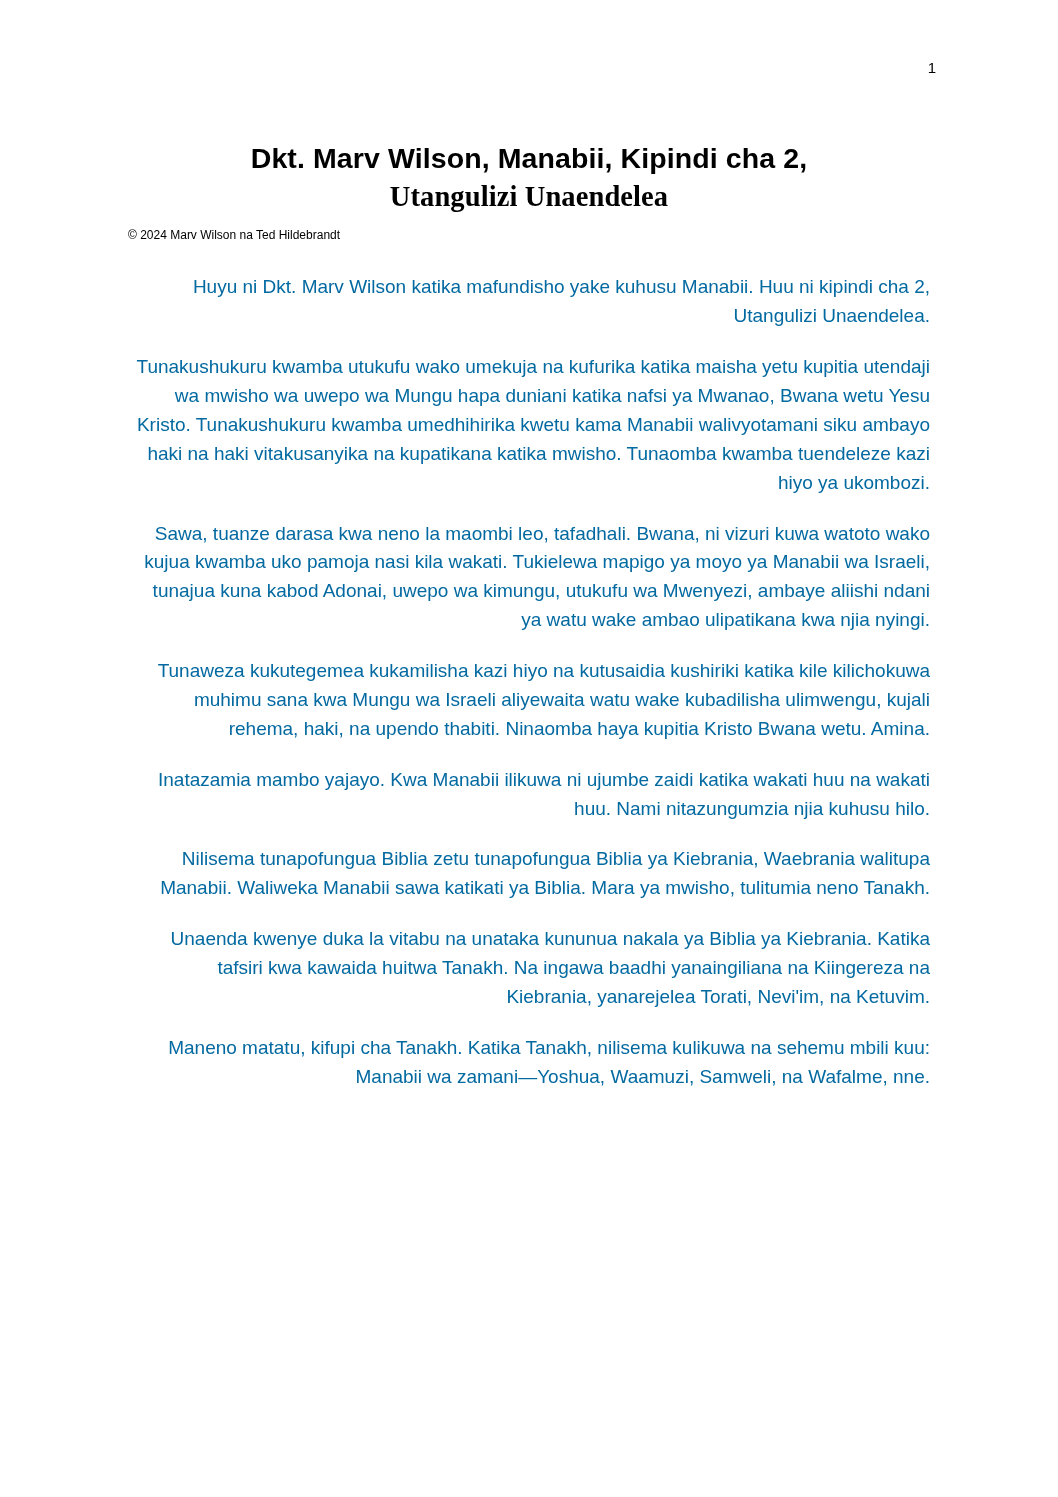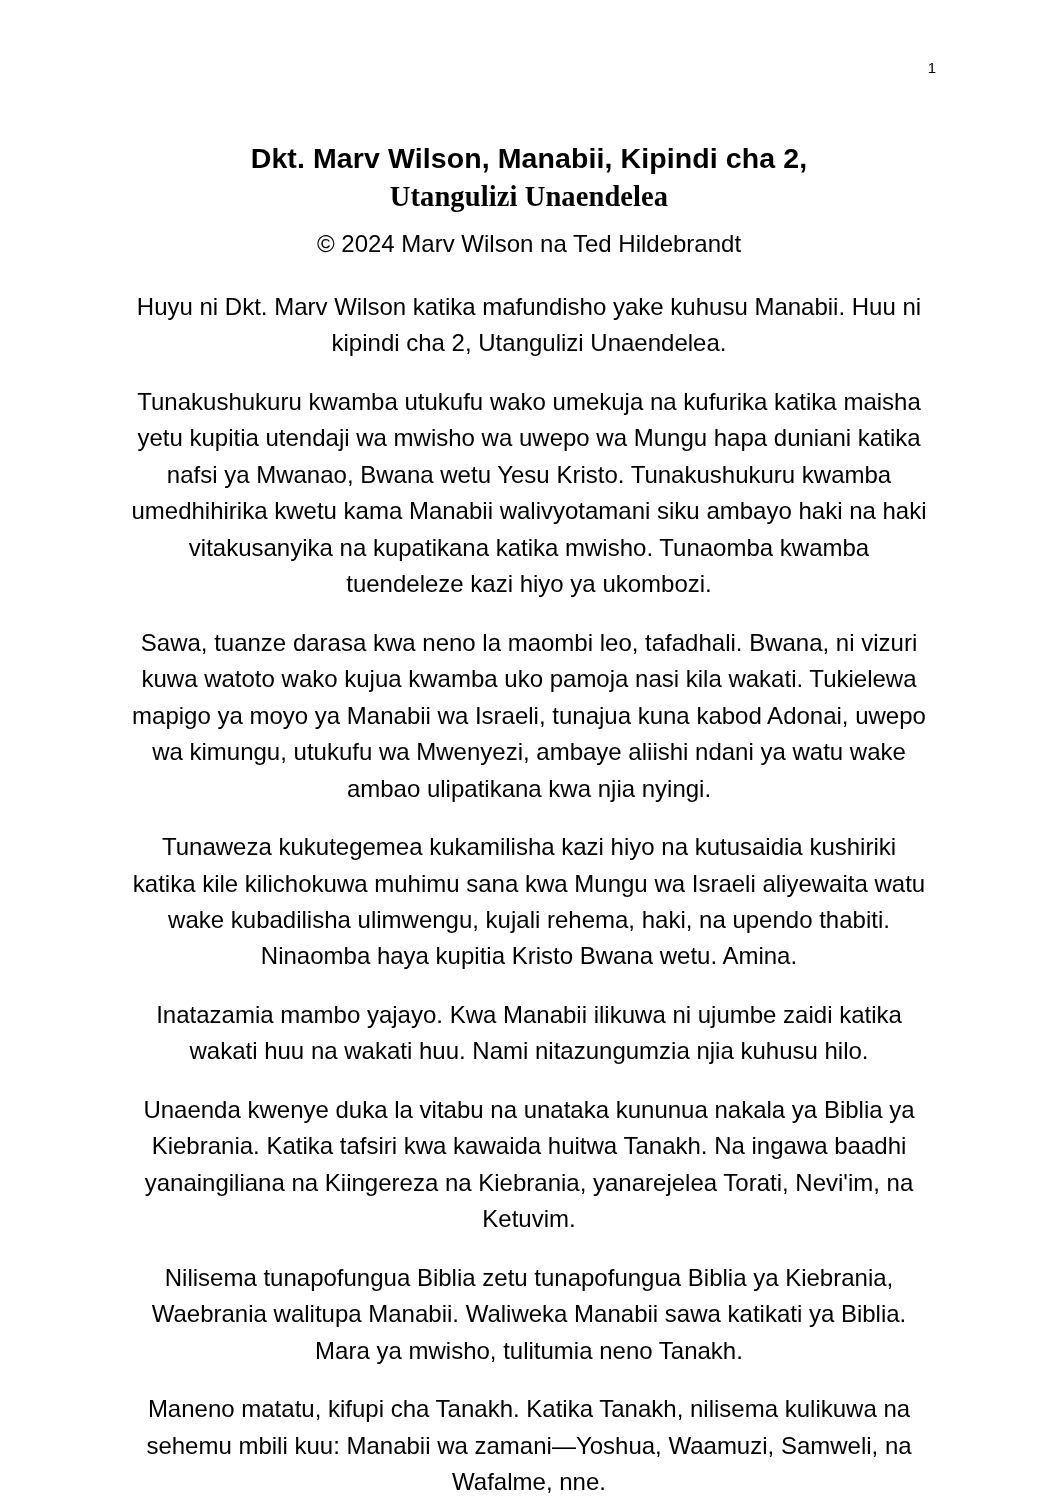--- a/index.html
+++ b/index.html
@@ -40,35 +40,35 @@
     font-weight: bold;
     line-height: 1.33;
     letter-spacing: 0.1px;
     margin: 0;
   }
   .doc-title .line2 {
     display: block;
     font-family: Liberation Serif, serif;
   }
   .doc-subtitle {
-    text-align: center;
-    font-size: 24px;
+    text-align: left;
+    font-size: 12px;
     font-weight: normal;
     margin: 12px 0 0 0;
     line-height: 1.3;
   }
   .body-text {
     margin-top: 30px;
   }
   .para {
-    font-size: 24px;
+    font-size: 19px;
     line-height: 1.52;
     margin: 0 0 22px 0;
-    text-align: center;
-    color: #000000;
+    text-align: right;
+    color: #0369a1;
   }
   .para:last-child {
     margin-bottom: 6px;
   }
 </style>
 </head>
 <body>
 
 <div class="page">
 
@@ -82,20 +82,20 @@
     </h1>
 
     <div class="doc-subtitle">© 2024 Marv Wilson na Ted Hildebrandt</div>
 
     <div class="body-text">
       <p class="para">Huyu ni Dkt. Marv Wilson katika mafundisho yake kuhusu Manabii. Huu ni kipindi cha 2, Utangulizi Unaendelea.</p>
       <p class="para">Tunakushukuru kwamba utukufu wako umekuja na kufurika katika maisha yetu kupitia utendaji wa mwisho wa uwepo wa Mungu hapa duniani katika nafsi ya Mwanao, Bwana wetu Yesu Kristo. Tunakushukuru kwamba umedhihirika kwetu kama Manabii walivyotamani siku ambayo haki na haki vitakusanyika na kupatikana katika mwisho. Tunaomba kwamba tuendeleze kazi hiyo ya ukombozi.</p>
       <p class="para">Sawa, tuanze darasa kwa neno la maombi leo, tafadhali. Bwana, ni vizuri kuwa watoto wako kujua kwamba uko pamoja nasi kila wakati. Tukielewa mapigo ya moyo ya Manabii wa Israeli, tunajua kuna kabod Adonai, uwepo wa kimungu, utukufu wa Mwenyezi, ambaye aliishi ndani ya watu wake ambao ulipatikana kwa njia nyingi.</p>
       <p class="para">Tunaweza kukutegemea kukamilisha kazi hiyo na kutusaidia kushiriki katika kile kilichokuwa muhimu sana kwa Mungu wa Israeli aliyewaita watu wake kubadilisha ulimwengu, kujali rehema, haki, na upendo thabiti. Ninaomba haya kupitia Kristo Bwana wetu. Amina.</p>
       <p class="para">Inatazamia mambo yajayo. Kwa Manabii ilikuwa ni ujumbe zaidi katika wakati huu na wakati huu. Nami nitazungumzia njia kuhusu hilo.</p>
+      <p class="para">Nilisema tunapofungua Biblia zetu tunapofungua Biblia ya Kiebrania, Waebrania walitupa Manabii. Waliweka Manabii sawa katikati ya Biblia. Mara ya mwisho, tulitumia neno Tanakh.</p>
       <p class="para">Unaenda kwenye duka la vitabu na unataka kununua nakala ya Biblia ya Kiebrania. Katika tafsiri kwa kawaida huitwa Tanakh. Na ingawa baadhi yanaingiliana na Kiingereza na Kiebrania, yanarejelea Torati, Nevi'im, na Ketuvim.</p>
-      <p class="para">Nilisema tunapofungua Biblia zetu tunapofungua Biblia ya Kiebrania, Waebrania walitupa Manabii. Waliweka Manabii sawa katikati ya Biblia. Mara ya mwisho, tulitumia neno Tanakh.</p>
       <p class="para">Maneno matatu, kifupi cha Tanakh. Katika Tanakh, nilisema kulikuwa na sehemu mbili kuu: Manabii wa zamani—Yoshua, Waamuzi, Samweli, na Wafalme, nne.</p>
     </div>
 
   </div>
 
 </div>
 
 </body></html>

